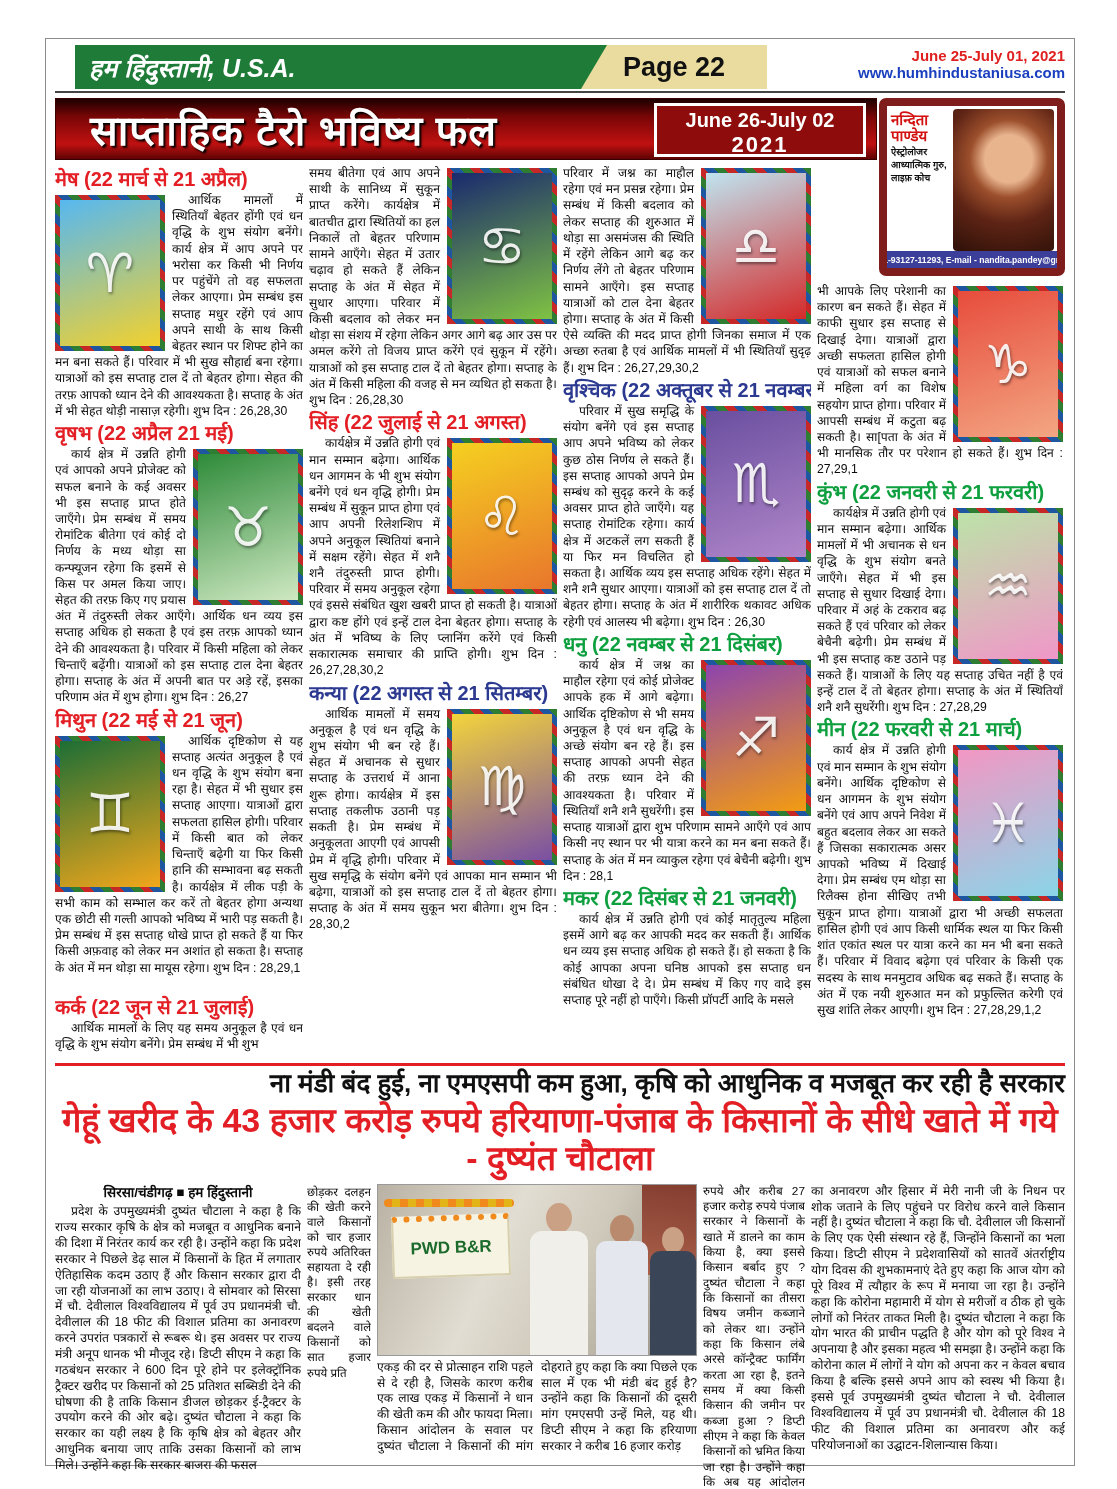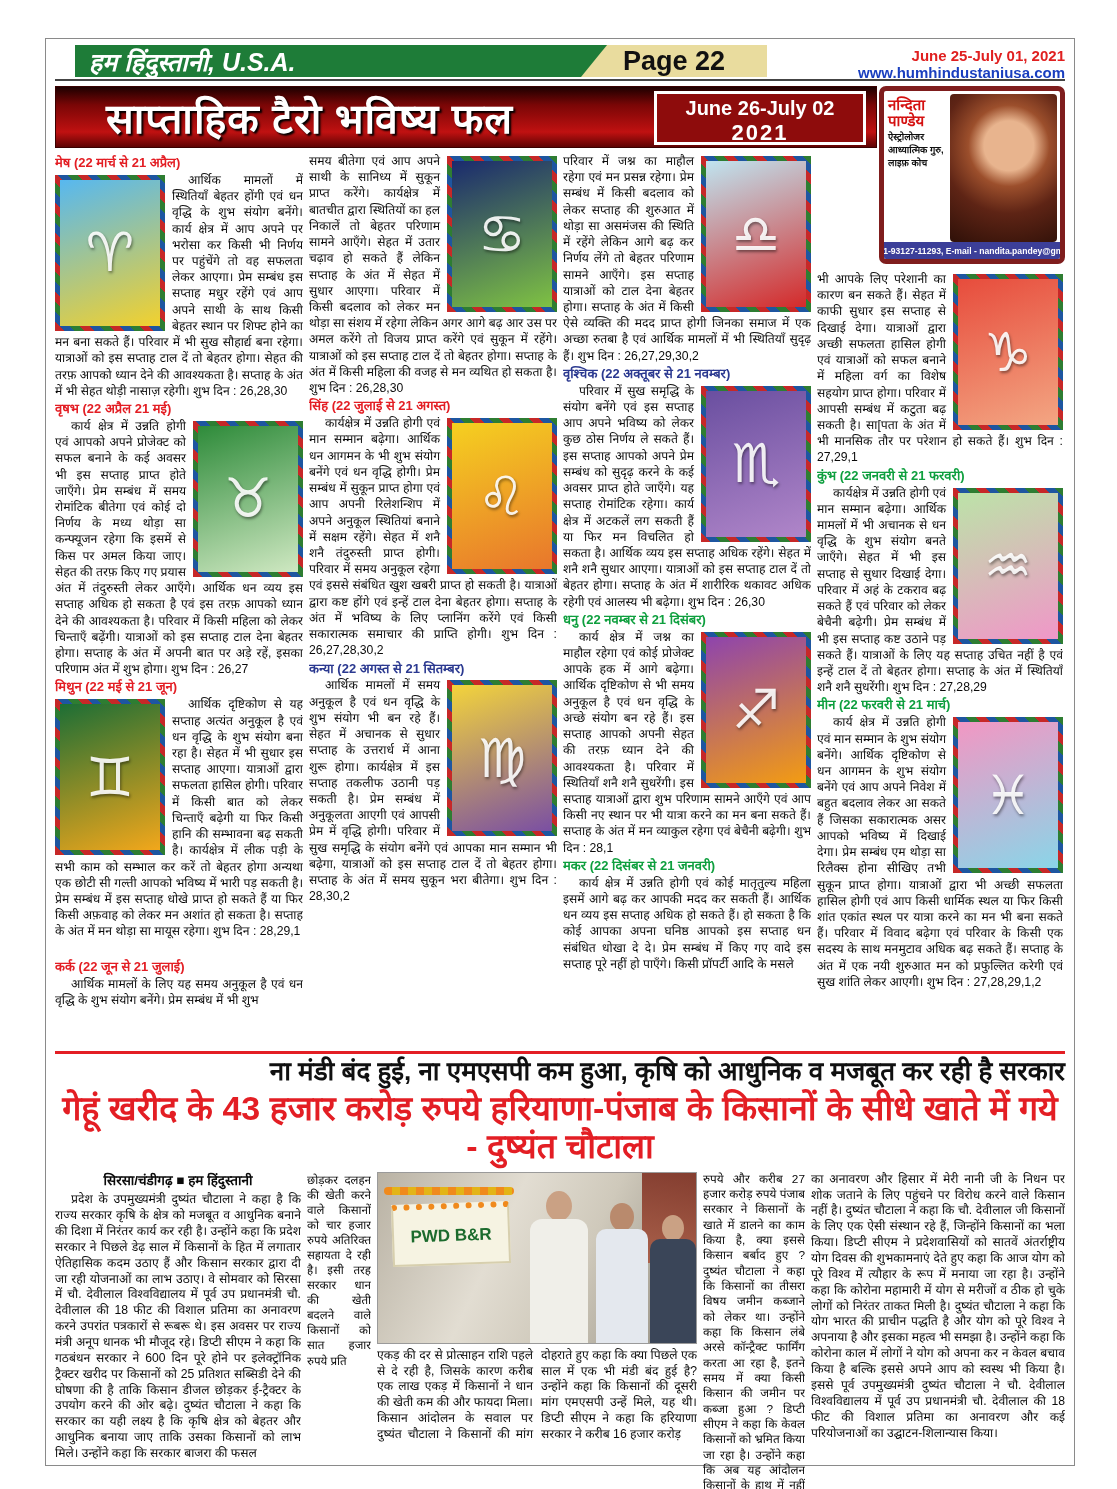--- a/index.html
+++ b/index.html
@@ -2,59 +2,59 @@
 <html><head>
 <meta charset="utf-8">
 <style>
   * { margin:0; padding:0; box-sizing:border-box; }
   html,body { background:#cfcfcf; }
   body { font-family:"Liberation Sans","DejaVu Sans",sans-serif; }
   .sheet { position:relative; width:1117px; height:1489px; background:#ffffff; margin:0 auto; overflow:hidden; }
   .frame { position:absolute; left:45px; top:38px; width:1030px; height:1428px; background:#fff; border:1px solid #8a8a8a; padding:6px 9px; }
 
   
-  .masthead { display:flex; align-items:stretch; height:32px;padding-left:20px; }
+  .masthead { display:flex; align-items:stretch; height:44px;padding-left:20px; }
   .mast-left { position:relative; width:692px; background:#1e7c38; display:flex; align-items:center; }
   .paper-name { color:#fff; font-weight:bold; font-style:italic; font-size:25px; padding-left:14px; white-space:nowrap; }
   .page-tab { position:absolute; right:0; top:0; bottom:0; width:186px; background:#e9dc9e;
               clip-path:polygon(14% 0,100% 0,100% 100%,0 100%); display:flex; align-items:center; justify-content:center; }
   .page-tab span { font-weight:bold; font-size:27px; color:#111; }
   .mast-right { flex:1; text-align:right; padding-top:2px; line-height:1.15; }
   .mast-date { color:#e02020; font-weight:bold; font-size:15px; }
   .mast-url  { color:#1a3fbf; font-weight:bold; font-size:15px; }
   .mast-rule { height:2px; background:#444; margin-top:2px; }
 
   
   .banner-row { position:relative; margin-top:5px; }
   .banner { width:822px; height:62px; background:linear-gradient(180deg,#1d0000 0%,#7a0606 30%,#c01111 75%,#5e0303 100%);
             display:flex; align-items:center; position:relative; border:1px solid #3a0000; }
-  .banner-title { color:#fff; font-weight:bold; font-size:41px; padding-left:50px; letter-spacing:1px;
+  .banner-title { color:#fff; font-weight:bold; font-size:41px; padding-left:34px; letter-spacing:1px;
                   text-shadow:2px 2px 2px #000; white-space:nowrap; }
   .week-box { position:absolute; right:10px; top:4px; width:212px; height:54px; border:3px solid #fff;
               background:#8e0c0c; color:#fff; text-align:center; font-weight:bold; line-height:1.15; padding-top:3px; }
   .week-line1 { font-size:20px; } .week-line2 { font-size:22px; letter-spacing:2px; }
 
   
-  .astro-box { position:absolute; right:0; top:0; width:186px; height:178px; border:5px solid #7f1d1d; border-radius:7px;
+  .astro-box { position:absolute; right:0; top:0; width:186px; height:178px; border:8px solid #7f1d1d; border-radius:7px;
                background:#fff; overflow:hidden; display:flex; flex-direction:column; z-index:5; }
   .astro-main { flex:1; display:flex; }
   .astro-text { width:64px; padding:6px 2px 0 4px; }
   .astro-name { color:#d41111; font-weight:bold; font-size:15px; line-height:1.05; }
   .astro-line { color:#111; font-weight:bold; font-size:9.5px; margin-top:3px; line-height:1.1; }
   .astro-photo { flex:1; margin:3px 3px 0 2px; border-radius:4px;
                  background:radial-gradient(circle at 55% 35%, #e8b48e 0 22%, #9c4f2c 36%, #5e2415 60%, #2e1008 100%); }
   .astro-contact { height:17px; background:#3c3f99; color:#fff; font-size:8.6px; font-weight:bold;
                    display:flex; align-items:center; justify-content:center; white-space:nowrap; }
 
   
   .horo { position:relative; display:flex; gap:6px; margin-top:5px; height:893px; overflow:hidden; }
   .hcol { width:248px; overflow:hidden; }
   .hcol:last-child { width:246px; }
   .col4-spacer { height:118px; }
-  .sign-head { font-weight:bold; font-size:13px; line-height:1.15; margin:3px 0 1px; white-space:nowrap; }
+  .sign-head { font-weight:bold; font-size:20px; line-height:1.15; margin:3px 0 1px; white-space:nowrap; }
   .sign-text { font-size:12.2px; line-height:1.33; text-align:justify; color:#0a0a0a; }
   .indent { text-indent:16px; }
   .tarot-card { width:110px; height:156px; border:5px solid; border-radius:4px; margin:3px 0 3px 7px; float:right;
                 border-image:repeating-linear-gradient(45deg,#c62828 0 7px,#1e56a0 7px 14px,#2e7d32 14px 21px) 5;
                 display:flex; align-items:center; justify-content:center; font-size:54px; color:rgba(255,255,255,.9);
                 text-shadow:1px 2px 3px rgba(0,0,0,.45); }
   .card-left { float:left; margin:3px 7px 3px 0; }
 
   
   .red-rule { height:3px; background:#e31e24; margin:5px 0 3px; }

